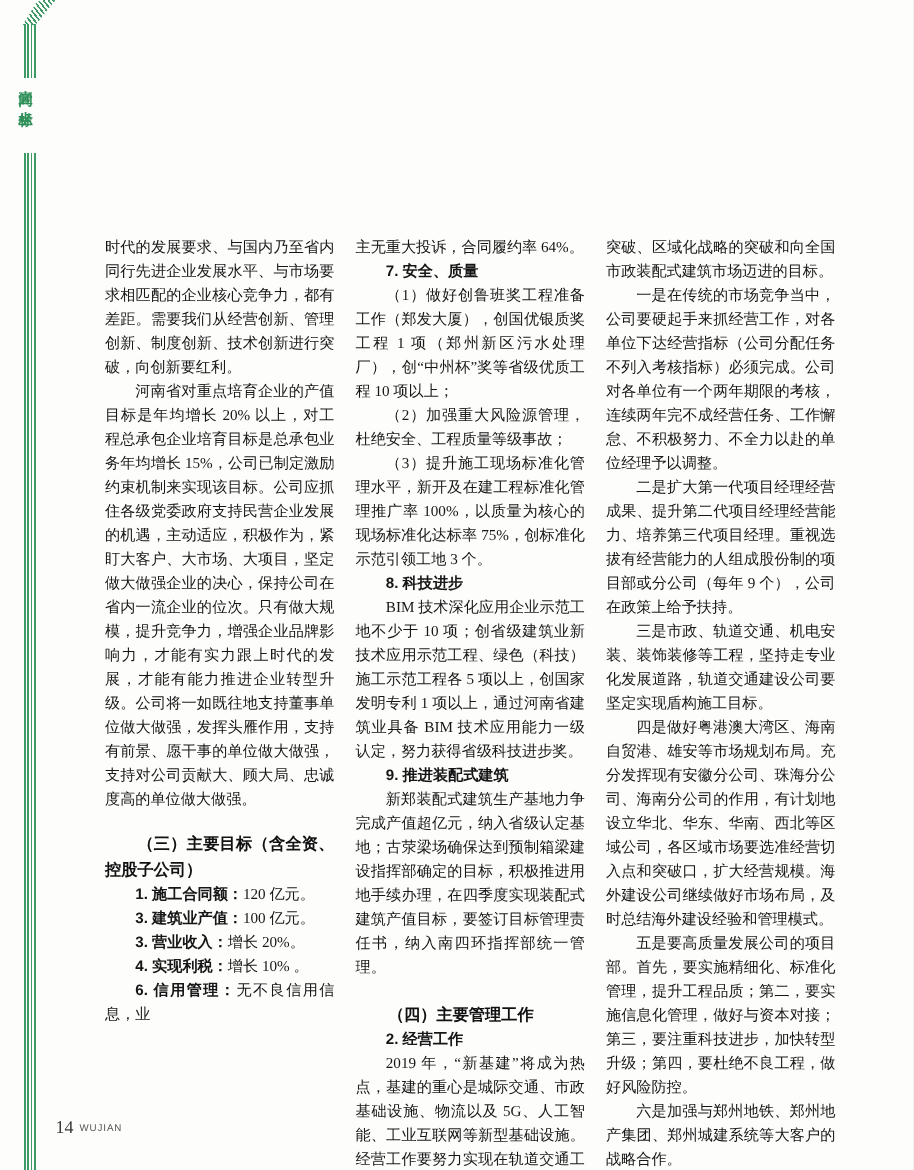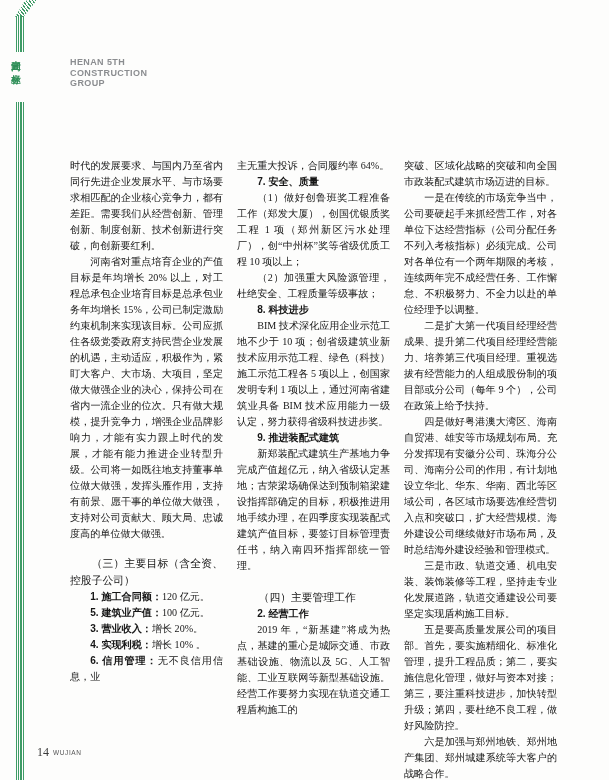--- a/index.html
+++ b/index.html
@@ -51,21 +51,21 @@
   }
   .col {
     width:153px; flex:0 0 153px;
     font-size:10.1px; line-height:16px;
     text-align:justify; color:#161616;
   }
   .col p { margin:0; text-indent:2em; }
   .col p.cont { text-indent:0; }
   .col p.heading {
     font-family:"Liberation Sans", sans-serif;
-    font-weight:normal; font-size:10.8px; line-height:17px;
+    font-weight:bold; font-size:10.8px; line-height:17px;
     margin-top:13px; color:#111;
   }
   .col p.heading.h4 { margin-top:15px; }
   .col b.lead { font-weight:bold; font-family:"Liberation Sans", sans-serif; font-size:10.1px; }
 
   .pagefoot {
     position:absolute; left:37px; top:742px;
     color:#3a3a3a; white-space:nowrap;
   }
   .pagefoot .num { font-size:12px; font-family:"Liberation Serif", serif; }
@@ -78,59 +78,55 @@
 </head>
 <body>
 
 <div class="page">
 
   <div class="ornament"></div>
   <div class="stripe stripe-top"></div>
   <div class="sidebar-label">壹间／坐标</div>
   <div class="stripe stripe-bottom"></div>
 
-  <div class="masthead">
-    <div>HENAN 5TH</div>
-    <div>CONSTRUCTION</div>
-    <div>GROUP</div>
-  </div>
 
   <div class="columns">
 
     <div class="col">
       <p class="cont">时代的发展要求、与国内乃至省内同行先进企业发展水平、与市场要求相匹配的企业核心竞争力，都有差距。需要我们从经营创新、管理创新、制度创新、技术创新进行突破，向创新要红利。</p>
       <p>河南省对重点培育企业的产值目标是年均增长 20% 以上，对工程总承包企业培育目标是总承包业务年均增长 15%，公司已制定激励约束机制来实现该目标。公司应抓住各级党委政府支持民营企业发展的机遇，主动适应，积极作为，紧盯大客户、大市场、大项目，坚定做大做强企业的决心，保持公司在省内一流企业的位次。只有做大规模，提升竞争力，增强企业品牌影响力，才能有实力跟上时代的发展，才能有能力推进企业转型升级。公司将一如既往地支持董事单位做大做强，发挥头雁作用，支持有前景、愿干事的单位做大做强，支持对公司贡献大、顾大局、忠诚度高的单位做大做强。</p>
       <p class="heading">（三）主要目标（含全资、控股子公司）</p>
       <p><b class="lead">1. 施工合同额：</b><span>120 亿元。</span></p>
-      <p><b class="lead">5. 建筑业产值：</b><span>100 亿元。</span></p>
+      <p><b class="lead">3. 建筑业产值：</b><span>100 亿元。</span></p>
       <p><b class="lead">3. 营业收入：</b><span>增长 20%。</span></p>
       <p><b class="lead">4. 实现利税：</b><span>增长 10% 。</span></p>
       <p><b class="lead">6. 信用管理：</b><span>无不良信用信息，业</span></p>
     </div>
 
     <div class="col">
       <p class="cont">主无重大投诉，合同履约率 64%。</p>
       <p><b class="lead">7. 安全、质量</b></p>
       <p>（1）做好创鲁班奖工程准备工作（郑发大厦），创国优银质奖工程 1 项（郑州新区污水处理厂），创“中州杯”奖等省级优质工程 10 项以上；</p>
       <p>（2）加强重大风险源管理，杜绝安全、工程质量等级事故；</p>
+      <p>（3）提升施工现场标准化管理水平，新开及在建工程标准化管理推广率 100%，以质量为核心的现场标准化达标率 75%，创标准化示范引领工地 3 个。</p>
       <p><b class="lead">8. 科技进步</b></p>
       <p>BIM 技术深化应用企业示范工地不少于 10 项；创省级建筑业新技术应用示范工程、绿色（科技）施工示范工程各 5 项以上，创国家发明专利 1 项以上，通过河南省建筑业具备 BIM 技术应用能力一级认定，努力获得省级科技进步奖。</p>
       <p><b class="lead">9. 推进装配式建筑</b></p>
       <p>新郑装配式建筑生产基地力争完成产值超亿元，纳入省级认定基地；古荥梁场确保达到预制箱梁建设指挥部确定的目标，积极推进用地手续办理，在四季度实现装配式建筑产值目标，要签订目标管理责任书，纳入南四环指挥部统一管理。</p>
       <p class="heading h4">（四）主要管理工作</p>
       <p><b class="lead">2. 经营工作</b></p>
       <p>2019 年，“新基建”将成为热点，基建的重心是城际交通、市政基础设施、物流以及 5G、人工智能、工业互联网等新型基础设施。经营工作要努力实现在轨道交通工程盾构施工的</p>
     </div>
 
     <div class="col">
       <p class="cont">突破、区域化战略的突破和向全国市政装配式建筑市场迈进的目标。</p>
       <p>一是在传统的市场竞争当中，公司要硬起手来抓经营工作，对各单位下达经营指标（公司分配任务不列入考核指标）必须完成。公司对各单位有一个两年期限的考核，连续两年完不成经营任务、工作懈怠、不积极努力、不全力以赴的单位经理予以调整。</p>
       <p>二是扩大第一代项目经理经营成果、提升第二代项目经理经营能力、培养第三代项目经理。重视选拔有经营能力的人组成股份制的项目部或分公司（每年 9 个），公司在政策上给予扶持。</p>
+      <p>三是市政、轨道交通、机电安装、装饰装修等工程，坚持走专业化发展道路，轨道交通建设公司要坚定实现盾构施工目标。</p>
       <p>四是做好粤港澳大湾区、海南自贸港、雄安等市场规划布局。充分发挥现有安徽分公司、珠海分公司、海南分公司的作用，有计划地设立华北、华东、华南、西北等区域公司，各区域市场要选准经营切入点和突破口，扩大经营规模。海外建设公司继续做好市场布局，及时总结海外建设经验和管理模式。</p>
-      <p>三是市政、轨道交通、机电安装、装饰装修等工程，坚持走专业化发展道路，轨道交通建设公司要坚定实现盾构施工目标。</p>
       <p>五是要高质量发展公司的项目部。首先，要实施精细化、标准化管理，提升工程品质；第二，要实施信息化管理，做好与资本对接；第三，要注重科技进步，加快转型升级；第四，要杜绝不良工程，做好风险防控。</p>
       <p>六是加强与郑州地铁、郑州地产集团、郑州城建系统等大客户的战略合作。</p>
     </div>
 
   </div>
 
   <div class="pagefoot">
     <span class="num">14</span><span class="brand">WUJIAN</span>
   </div>
 

